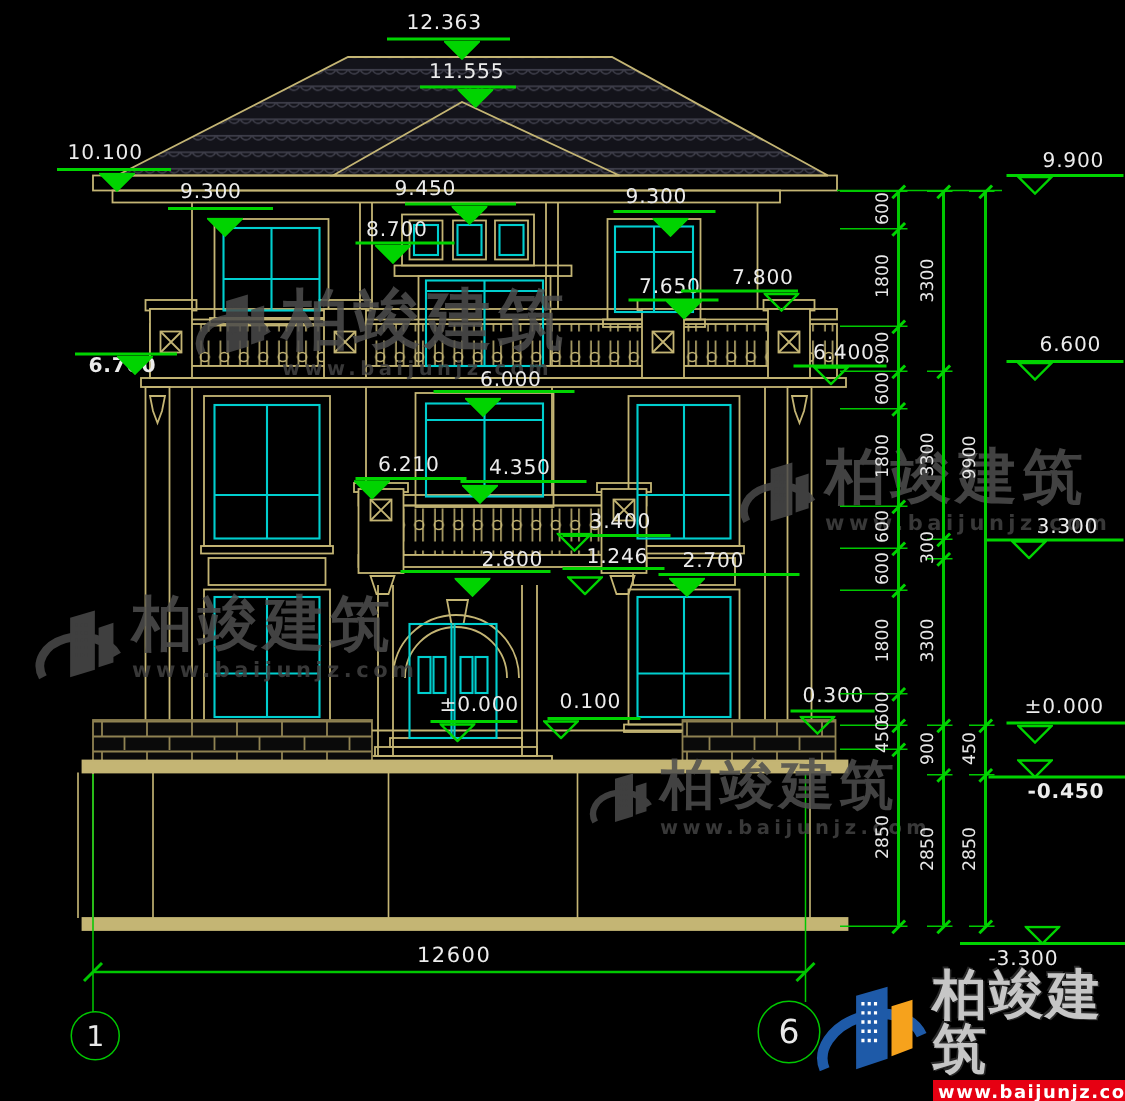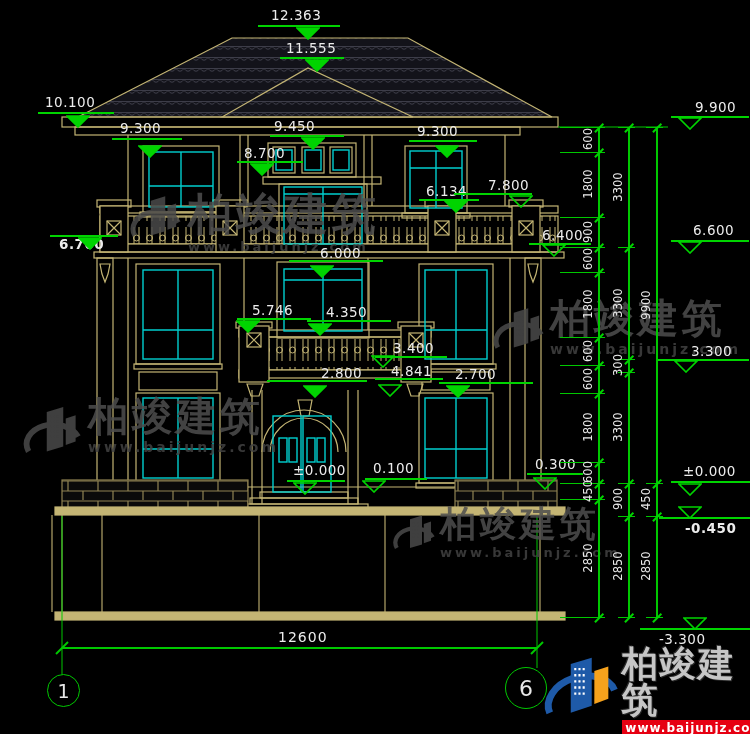--- a/index.html
+++ b/index.html
@@ -282,36 +282,36 @@
       <div class="mk-t" style="left: 45px; top: 94px;">10.100</div>
       <div class="mk-l" style="left: 38px; top: 112px; width: 76px;"></div>
       <div class="mk-s" style="left: 66px; top: 113px; position: absolute;"><svg width="24" height="13">
           <polygon points="1,1 23,1 12,12" fill="#00d400" stroke="#00d400" stroke-width="1.6"></polygon>
         </svg></div>
       <div class="mk-t" style="left: 120px; top: 120px;">9.300</div>
       <div class="mk-l" style="left: 112px; top: 138px; width: 70px;"></div>
       <div class="mk-s" style="left: 138px; top: 143px; position: absolute;"><svg width="24" height="13">
           <polygon points="1,1 23,1 12,12" fill="#00d400" stroke="#00d400" stroke-width="1.6"></polygon>
         </svg></div>
-      <div class="mk-t" style="left: 274px; top: 118px;">9.450</div>
+      <div class="mk-t" style="left: 263px; top: 118px;">9.450</div>
       <div class="mk-l" style="left: 270px; top: 135px; width: 74px;"></div>
       <div class="mk-s" style="left: 301px; top: 135px; position: absolute;"><svg width="24" height="13">
           <polygon points="1,1 23,1 12,12" fill="#00d400" stroke="#00d400" stroke-width="1.6"></polygon>
         </svg></div>
       <div class="mk-t" style="left: 417px; top: 123px;">9.300</div>
       <div class="mk-l" style="left: 409px; top: 140px; width: 68px;"></div>
       <div class="mk-s" style="left: 435px; top: 143px; position: absolute;"><svg width="24" height="13">
           <polygon points="1,1 23,1 12,12" fill="#00d400" stroke="#00d400" stroke-width="1.6"></polygon>
         </svg></div>
       <div class="mk-t" style="left: 244px; top: 145px;">8.700</div>
       <div class="mk-l" style="left: 237px; top: 161px; width: 66px;"></div>
       <div class="mk-s" style="left: 250px; top: 161px; position: absolute;"><svg width="24" height="13">
           <polygon points="1,1 23,1 12,12" fill="#00d400" stroke="#00d400" stroke-width="1.6"></polygon>
         </svg></div>
-      <div class="mk-t" style="left: 426px; top: 183px;">6.134</div>
+      <div class="mk-t" style="left: 426px; top: 183px;">7.650</div>
       <div class="mk-l" style="left: 419px; top: 199px; width: 60px;"></div>
       <div class="mk-s" style="left: 444px; top: 198px; position: absolute;"><svg width="24" height="13">
           <polygon points="1,1 23,1 12,12" fill="#00d400" stroke="#00d400" stroke-width="1.6"></polygon>
         </svg></div>
       <div class="mk-t" style="left: 488px; top: 177px;">7.800</div>
       <div class="mk-l" style="left: 454px; top: 193px; width: 78px;"></div>
       <div class="mk-s" style="left: 509px; top: 193px; position: absolute;"><svg width="24" height="13">
           <polygon points="1,1 23,1 12,12" fill="none" stroke="#00d400" stroke-width="1.6"></polygon>
         </svg></div>
       <div class="mk-t" style="left: 59px; top: 236px; font-weight: bold;">6.700</div>
@@ -322,36 +322,36 @@
       <div class="mk-t" style="left: 542px; top: 227px;">6.400</div>
       <div class="mk-l" style="left: 529px; top: 243px; width: 62px;"></div>
       <div class="mk-s" style="left: 542px; top: 242px; position: absolute;"><svg width="24" height="13">
           <polygon points="1,1 23,1 12,12" fill="none" stroke="#00d400" stroke-width="1.6"></polygon>
         </svg></div>
       <div class="mk-t" style="left: 320px; top: 245px;">6.000</div>
       <div class="mk-l" style="left: 289px; top: 260px; width: 94px;"></div>
       <div class="mk-s" style="left: 310px; top: 263px; position: absolute;"><svg width="24" height="13">
           <polygon points="1,1 23,1 12,12" fill="#00d400" stroke="#00d400" stroke-width="1.6"></polygon>
         </svg></div>
-      <div class="mk-t" style="left: 252px; top: 302px;">5.746</div>
+      <div class="mk-t" style="left: 252px; top: 302px;">6.210</div>
       <div class="mk-l" style="left: 237px; top: 318px; width: 74px;"></div>
       <div class="mk-s" style="left: 236px; top: 318px; position: absolute;"><svg width="24" height="13">
           <polygon points="1,1 23,1 12,12" fill="#00d400" stroke="#00d400" stroke-width="1.6"></polygon>
         </svg></div>
       <div class="mk-t" style="left: 326px; top: 304px;">4.350</div>
       <div class="mk-l" style="left: 307px; top: 320px; width: 84px;"></div>
       <div class="mk-s" style="left: 308px; top: 321px; position: absolute;"><svg width="24" height="13">
           <polygon points="1,1 23,1 12,12" fill="#00d400" stroke="#00d400" stroke-width="1.6"></polygon>
         </svg></div>
       <div class="mk-t" style="left: 393px; top: 340px;">3.400</div>
       <div class="mk-l" style="left: 375px; top: 356px; width: 72px;"></div>
       <div class="mk-s" style="left: 371px; top: 353px; position: absolute;"><svg width="24" height="13">
           <polygon points="1,1 23,1 12,12" fill="none" stroke="#00d400" stroke-width="1.6"></polygon>
         </svg></div>
-      <div class="mk-t" style="left: 391px; top: 363px;">4.841</div>
+      <div class="mk-t" style="left: 391px; top: 363px;">1.246</div>
       <div class="mk-l" style="left: 375px; top: 378px; width: 68px;"></div>
       <div class="mk-s" style="left: 378px; top: 382px; position: absolute;"><svg width="24" height="13">
           <polygon points="1,1 23,1 12,12" fill="none" stroke="#00d400" stroke-width="1.6"></polygon>
         </svg></div>
       <div class="mk-t" style="left: 321px; top: 365px;">2.800</div>
       <div class="mk-l" style="left: 267px; top: 380px; width: 100px;"></div>
       <div class="mk-s" style="left: 303px; top: 383px; position: absolute;"><svg width="24" height="13">
           <polygon points="1,1 23,1 12,12" fill="#00d400" stroke="#00d400" stroke-width="1.6"></polygon>
         </svg></div>
       <div class="mk-t" style="left: 455px; top: 366px;">2.700</div>

